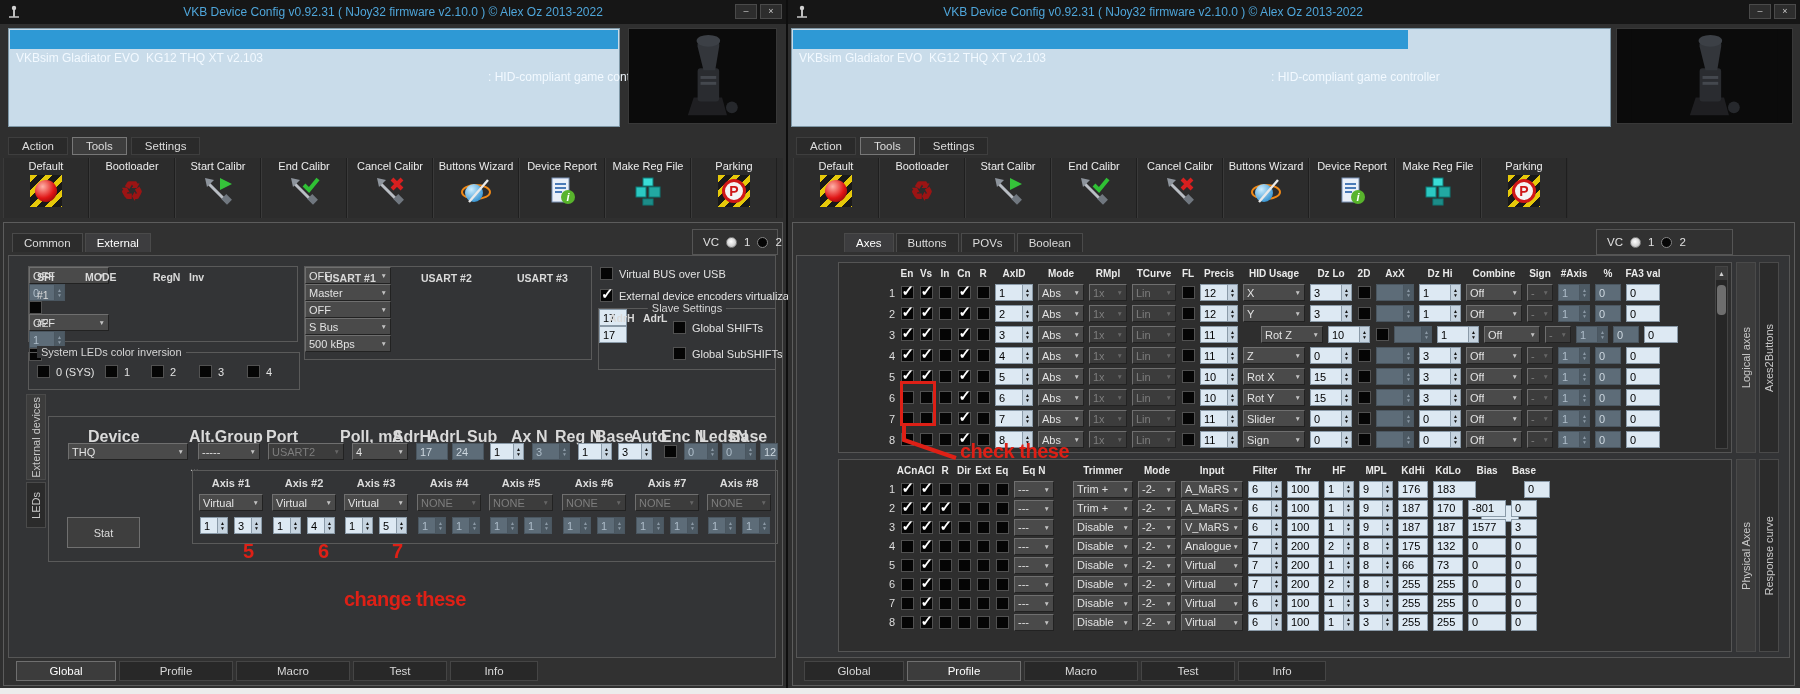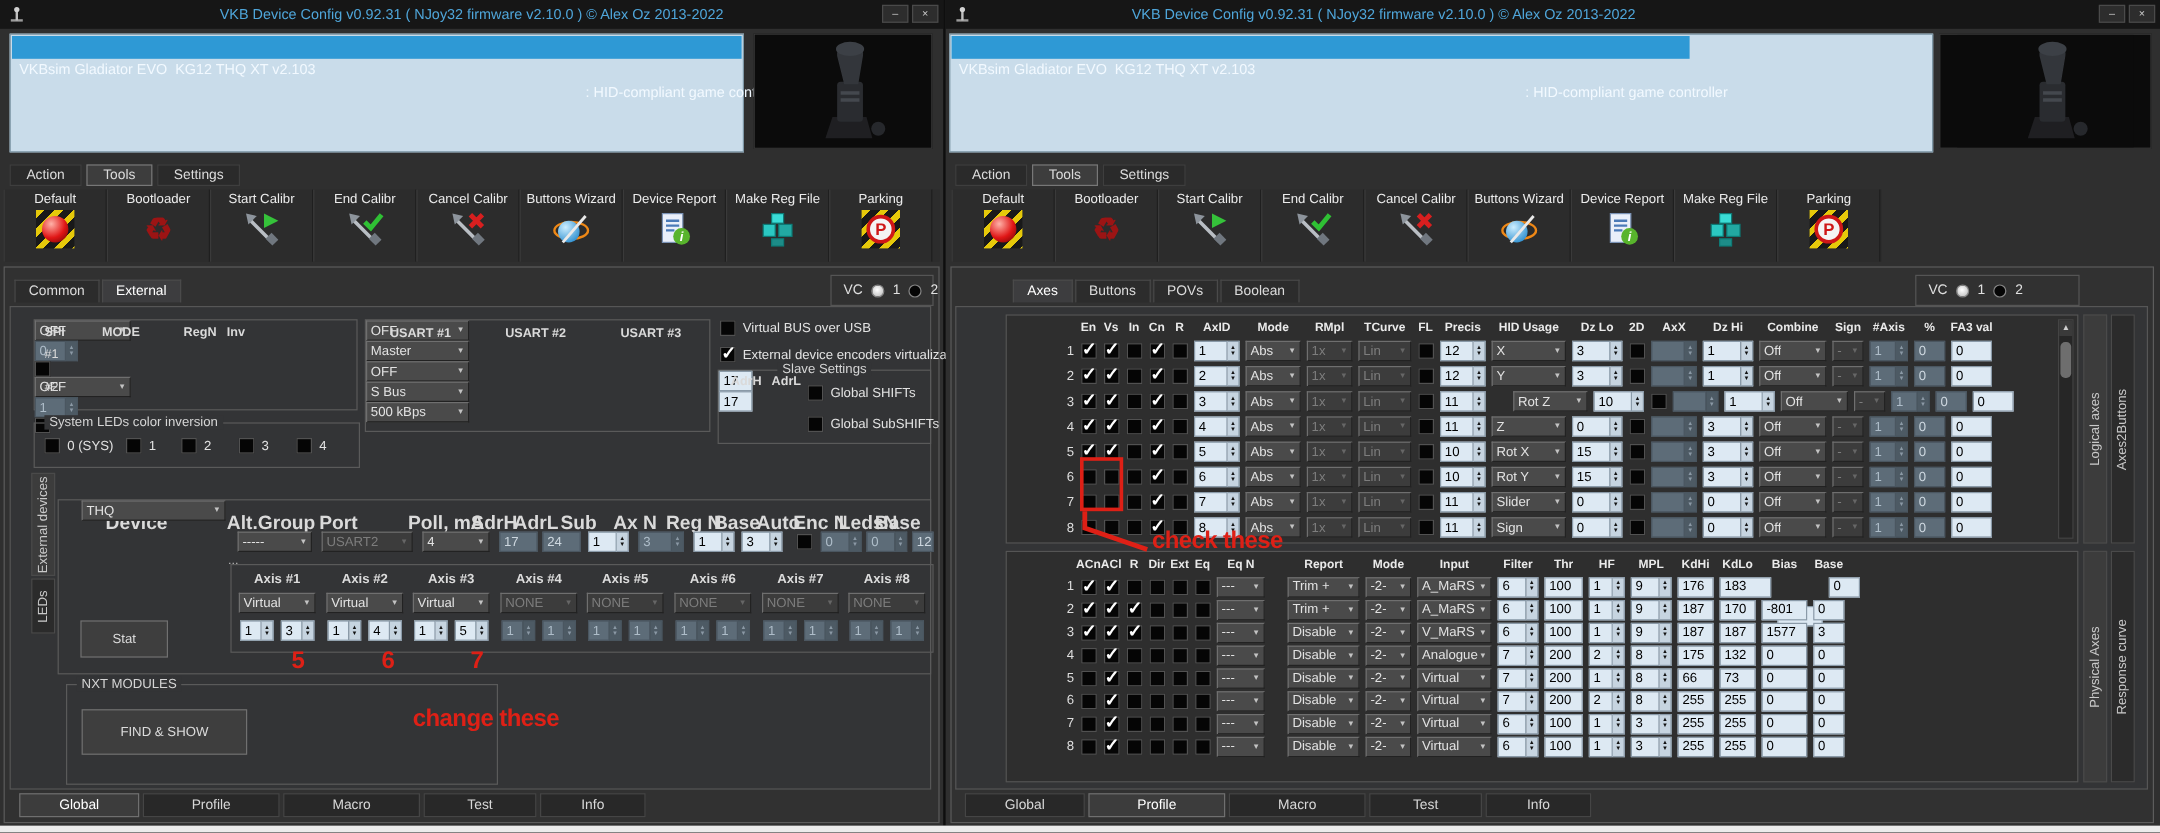--- a/index.html
+++ b/index.html
@@ -348,21 +348,21 @@
 
     <div class="vtab active" style="left:26px;top:394px;height:86px;">
         <span>External devices</span>
       </div>
     <div class="vtab" style="left:26px;top:482px;height:46px;">
         <span>LEDs</span>
       </div>
     <div class="gbox" style="left:48px;top:416px;width:728px;height:146px;"></div>
     <div class="ab" style="left:0;top:0;">
         <div class="drlbl" style="left: 88px;">Device</div>
-        <div class="dd" style="width: 120px; position: absolute; left: 68px; top: 417px;">
+        <div class="dd" style="width: 120px; position: absolute; left: 68px; top: 443px;">
           <span class="ddt">THQ</span>
           <span class="arr">▼</span>
         </div>
         <div class="drlbl" style="left: 189px;">Alt.Group</div>
         <div class="dd" style="width: 62px; position: absolute; left: 198px; top: 443px;">
           <span class="ddt">-----</span>
           <span class="arr">▼</span>
         </div>
         <div class="drlbl" style="left: 266px;">Port</div>
         <div class="dd dis" style="width: 76px; position: absolute; left: 268px; top: 443px;">
@@ -582,24 +582,20 @@
         <div class="st dis" style="width: 28px; position: absolute; left: 549px; top: 46px;">
           <div class="num">1</div>
           <div class="ar">
             <span>▲</span>
             <span>▼</span>
           </div>
         </div>
       </div>
     <div class="pushbtn" style="left:67px;top:517px;width:73px;height:31px;">Stat</div>
 
-    <div class="gbox" style="left:55px;top:570px;width:360px;height:84px;">
-      <span class="glabel">NXT MODULES</span>
-      <div class="pushbtn" style="left:12px;top:20px;width:138px;height:38px;">FIND &amp;  SHOW</div>
-    </div>
 
     <span class="red big" style="left:243px;top:540px;">5</span>
     <span class="red big" style="left:318px;top:540px;">6</span>
     <span class="red big" style="left:392px;top:540px;">7</span>
     <span class="red big" style="left:344px;top:588px;">change these</span>
 
     <div class="bottomtabs" style="left:16px;top:661px;">
         <div class="btab active" style="min-width: 100px;">Global</div>
         <div class="btab" style="min-width: 114px;">Profile</div>
         <div class="btab" style="min-width: 114px;">Macro</div>
@@ -1738,21 +1734,21 @@
     <div class="tpanel" style="left:50px;top:459px;width:894px;height:193px;">
         <div class="trow thead">
           <div class="cell hc" style="width: 12px;"></div>
           <div class="cell hc" style="width: 14px;">ACn</div>
           <div class="cell hc" style="width: 14px;">ACl</div>
           <div class="cell hc" style="width: 14px;">R</div>
           <div class="cell hc" style="width: 14px;">Dir</div>
           <div class="cell hc" style="width: 14px;">Ext</div>
           <div class="cell hc" style="width: 14px;">Eq</div>
           <div class="cell hc" style="width: 40px;">Eq N</div>
-          <div class="cell hc" style="width: 60px; margin-left: 14px;">Report</div>
+          <div class="cell hc" style="width: 60px; margin-left: 14px;">Trimmer</div>
           <div class="cell hc" style="width: 38px;">Mode</div>
           <div class="cell hc" style="width: 62px;">Input</div>
           <div class="cell hc" style="width: 34px;">Filter</div>
           <div class="cell hc" style="width: 32px;">Thr</div>
           <div class="cell hc" style="width: 30px;">HF</div>
           <div class="cell hc" style="width: 34px;">MPL</div>
           <div class="cell hc" style="width: 30px;">KdHi</div>
           <div class="cell hc" style="width: 30px;">KdLo</div>
           <div class="cell hc" style="width: 38px;">Bias</div>
           <div class="cell hc" style="width: 26px;">Base</div>

